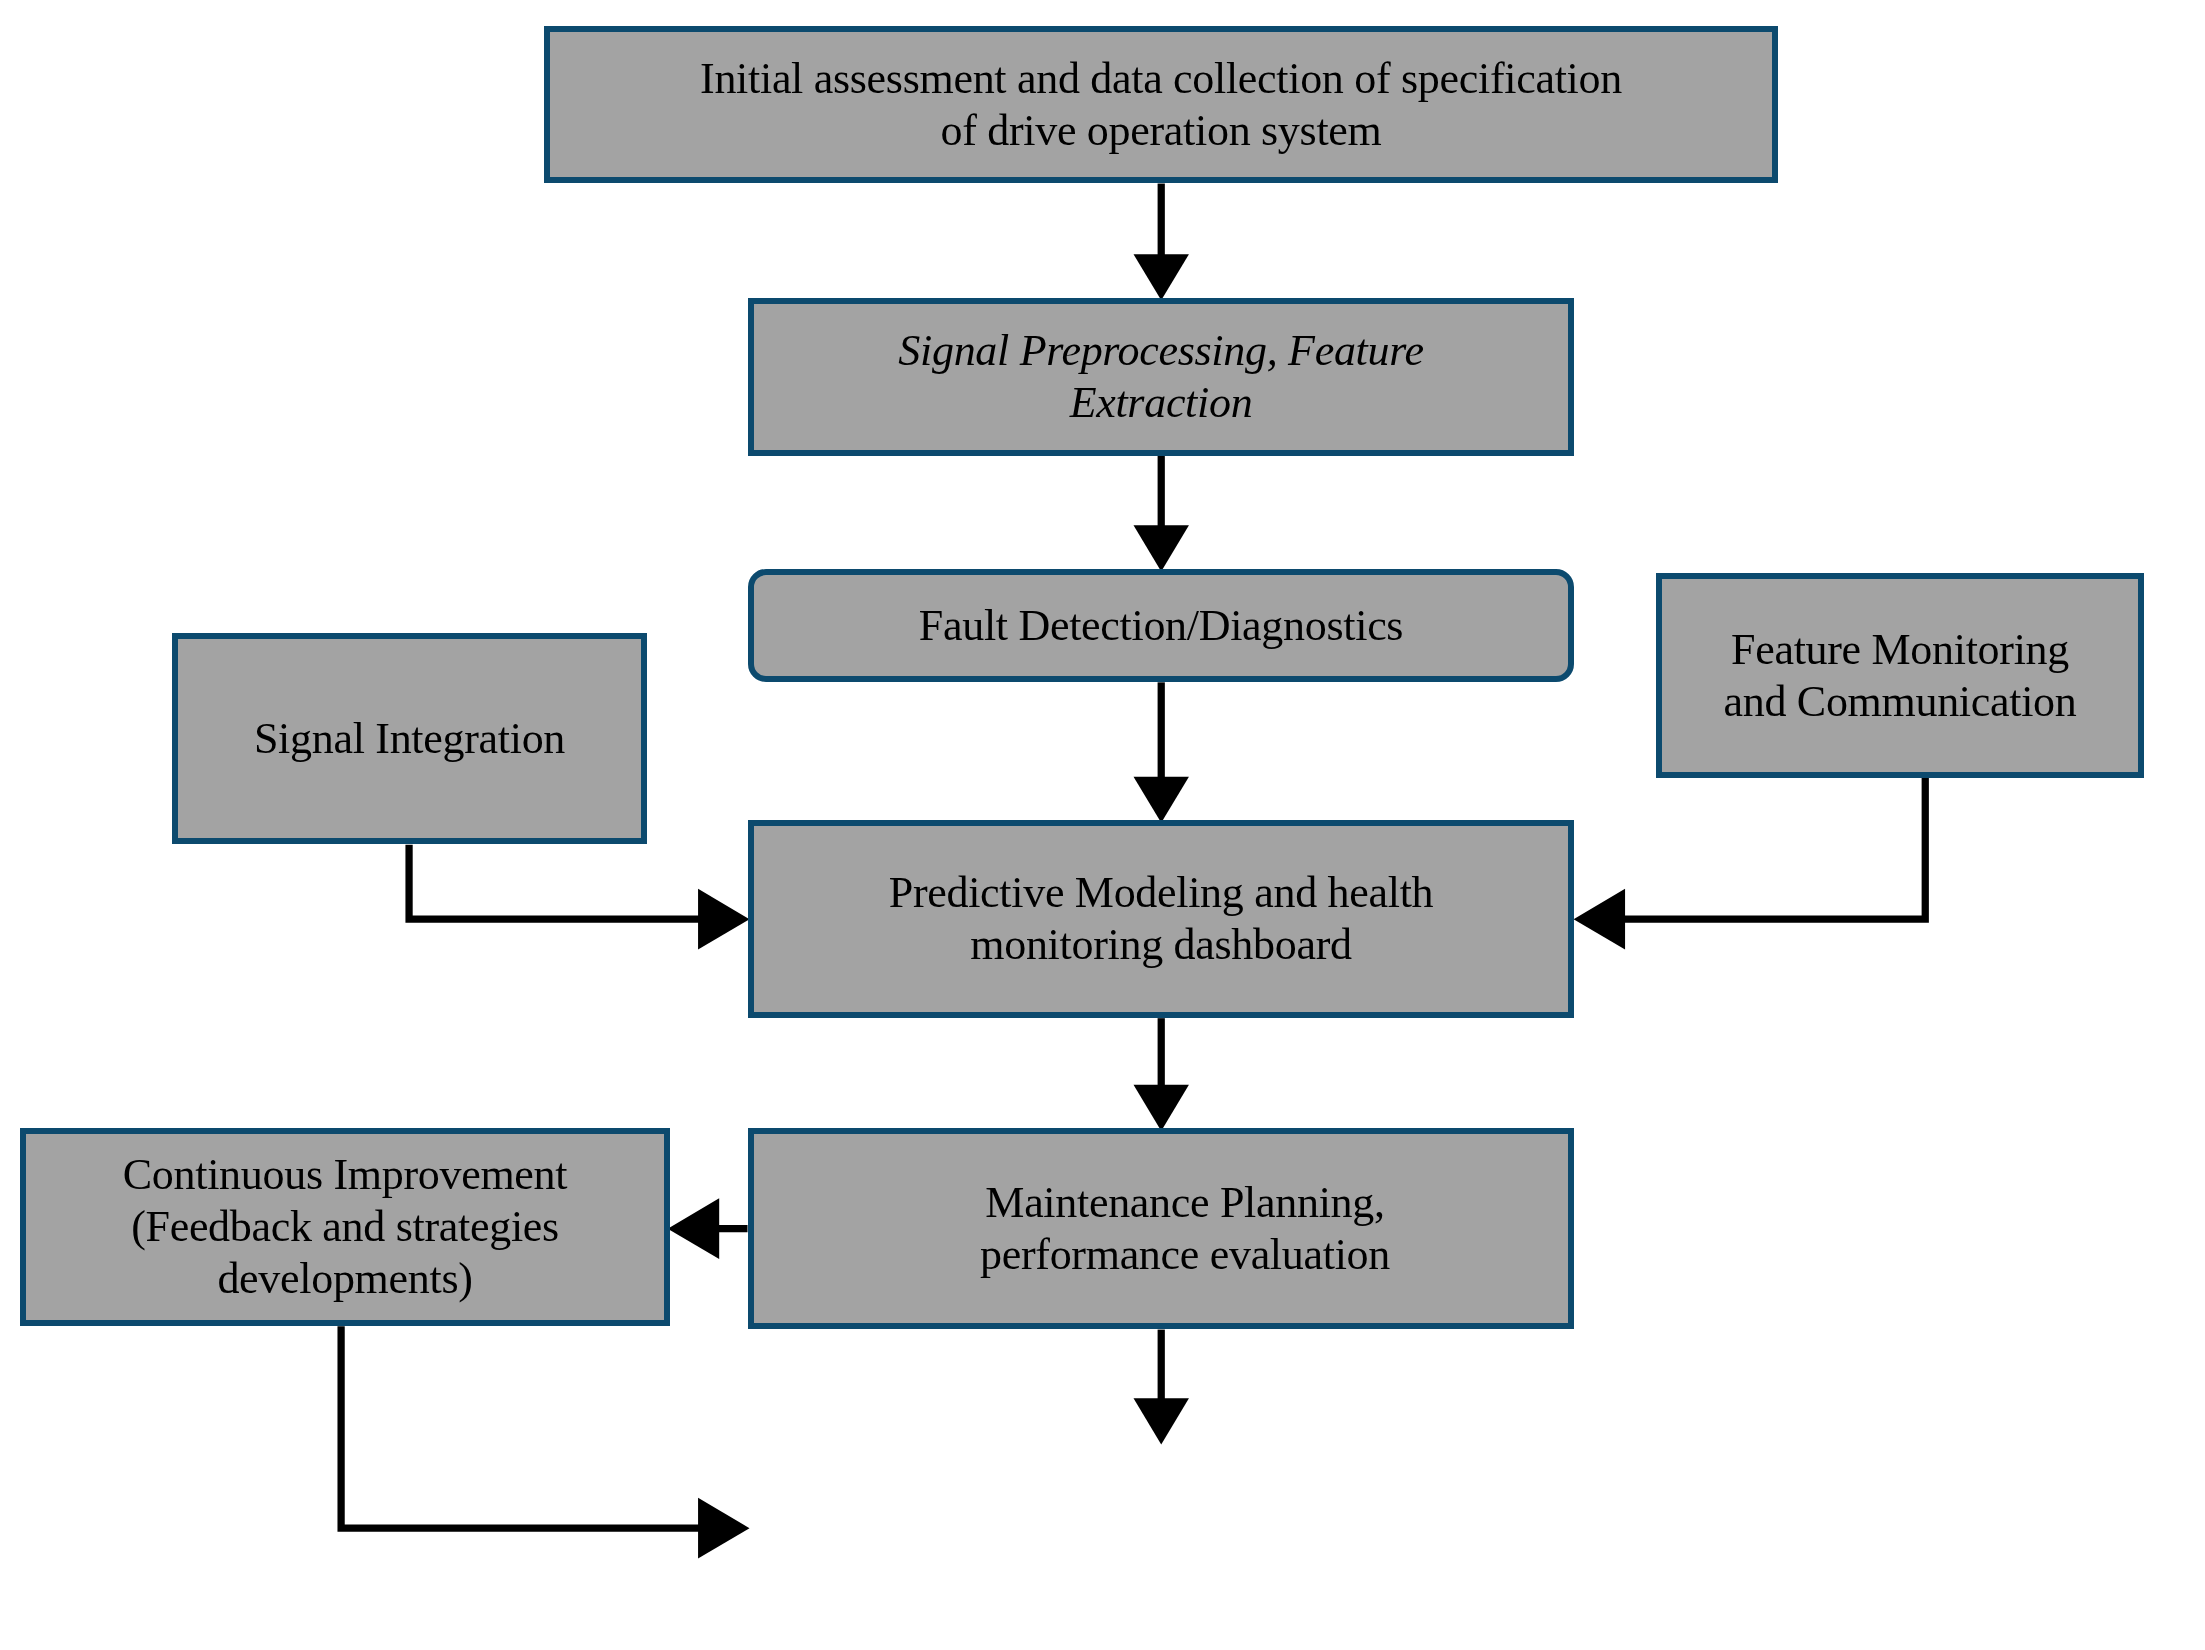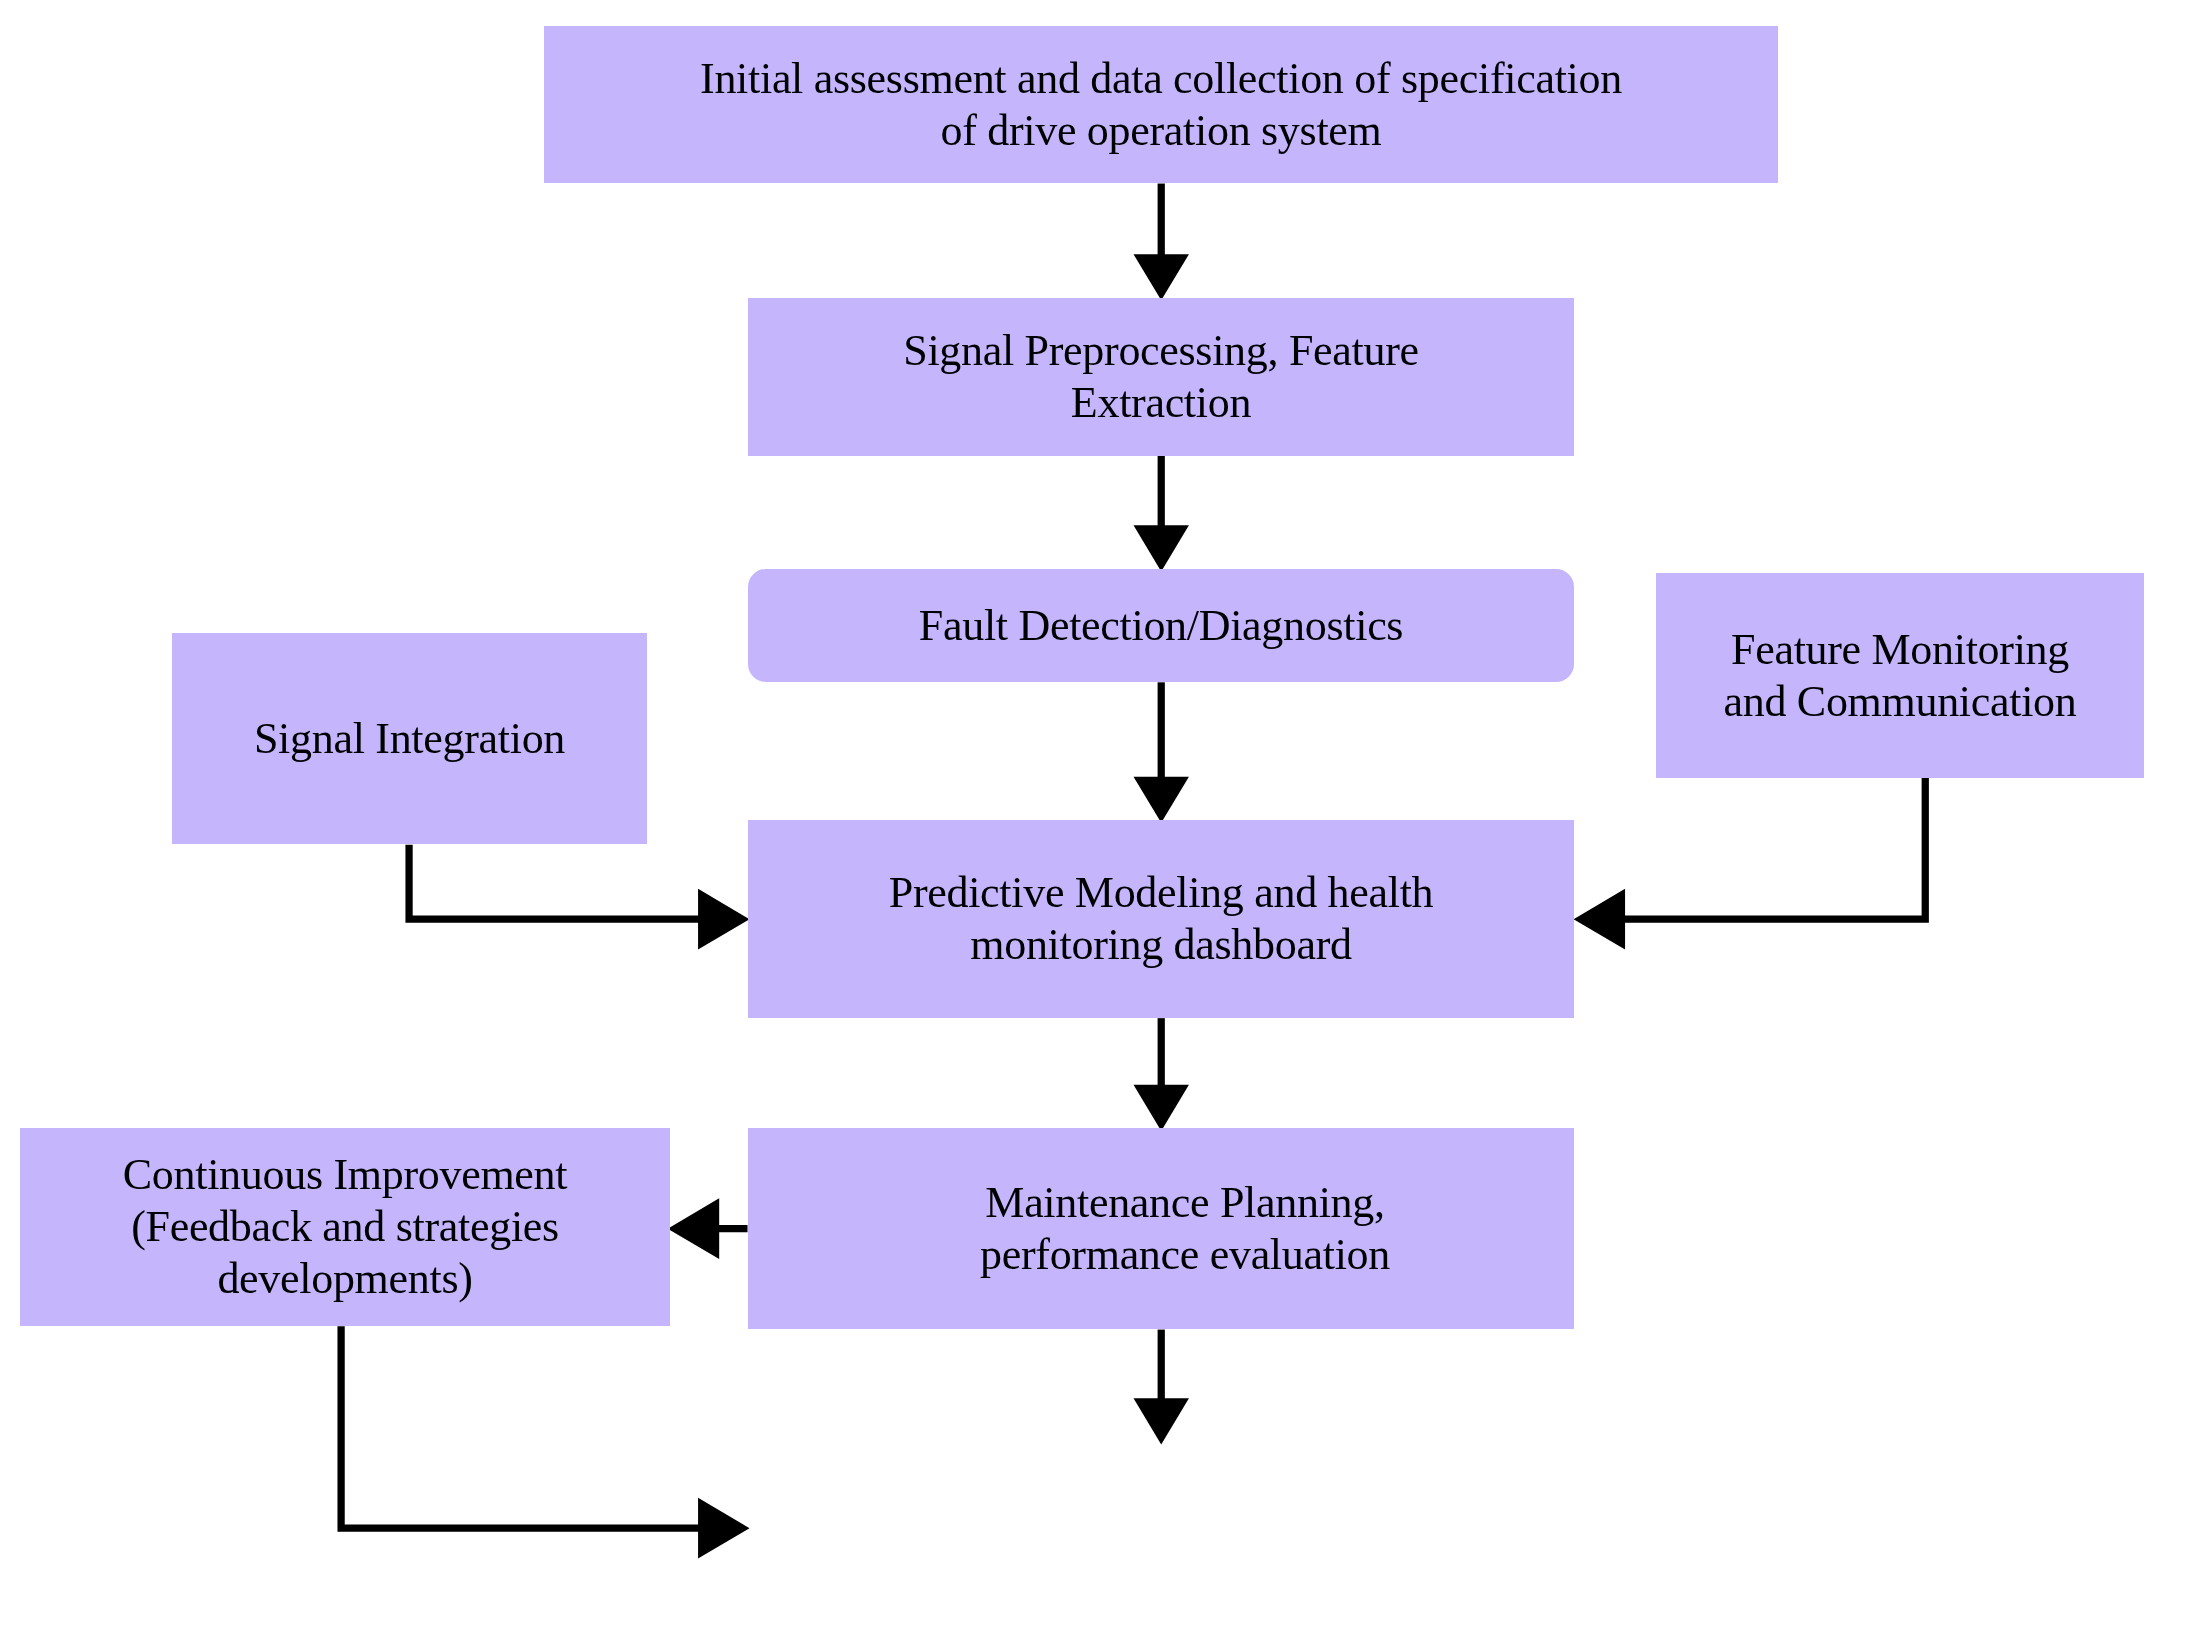--- a/index.html
+++ b/index.html
@@ -12,22 +12,22 @@
     position: relative;
     width: 2205px;
     height: 1651px;
     background: #ffffff;
     overflow: hidden;
     font-family: "Liberation Serif", "DejaVu Serif", serif;
   }
   .node {
     position: absolute;
     box-sizing: border-box;
-    background: #c4b5fd;
-    border: 6px solid #c4b5fd;
+    background: #a3a3a3;
+    border: 6px solid #0c4a6e;
     display: flex;
     align-items: center;
     justify-content: center;
     text-align: center;
     z-index: 3;
   }
   .node .label {
     font-size: 44px;
     line-height: 1.18;
     color: #000000;
@@ -105,21 +105,21 @@
       <polyline points="517,2010 517,2316 1060,2316"></polyline>
       <polygon points="1136,2316 1058,2270 1058,2362"></polygon>
     </g>
   </svg>
 
   <div class="node" style="left:544px; top:26px; width:1234px; height:157px;">
     <div class="label">Initial assessment and data collection of specification
 of drive operation system</div>
   </div>
 
-  <div class="node" style="left:748px; top:298px; width:826px; height:158px;">
+  <div class="node" style="left:748px; top:298px; width:826px; height:158px;font-style:italic;">
     <div class="label">Signal Preprocessing, Feature
 Extraction</div>
   </div>
 
   <div class="node" style="left:748px; top:569px; width:826px; height:113px;border-radius:18px;">
     <div class="label">Fault Detection/Diagnostics</div>
   </div>
 
   <div class="node" style="left:172px; top:633px; width:475px; height:211px;">
     <div class="label">Signal Integration</div>

